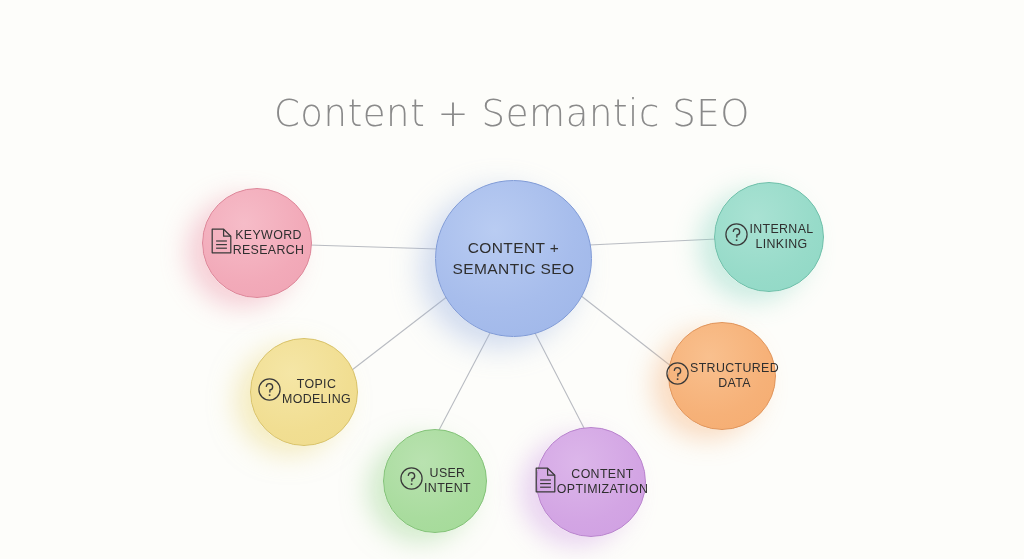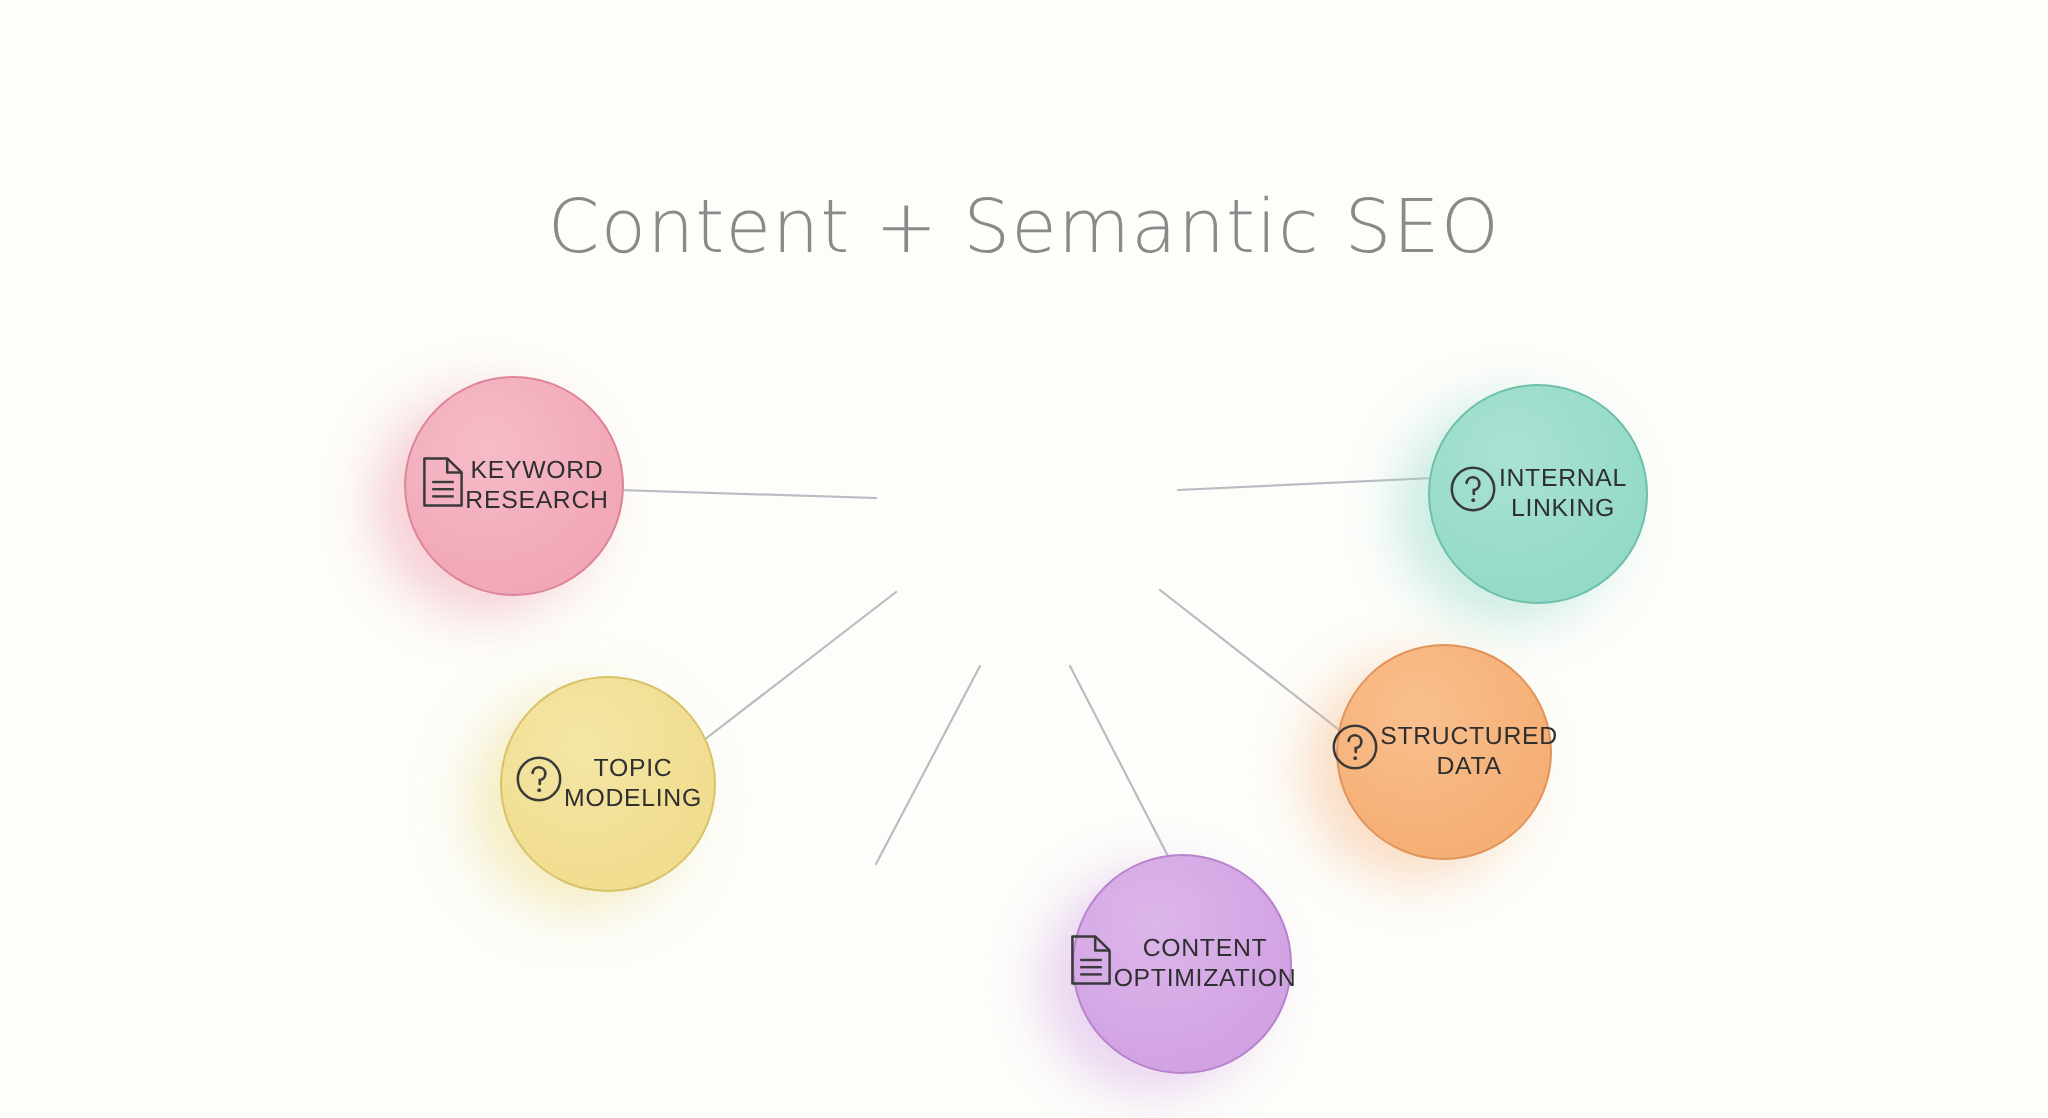--- a/index.html
+++ b/index.html
@@ -96,21 +96,21 @@
     font-weight: 400;
   }
 
   .node-keyword-research {
     left: 202px; top: 148px; width: 110px; height: 110px;
     background: radial-gradient(circle at 38% 32%, #f6bcc8 0%, #f2aab9 60%, #efa3b3 100%);
     border: 1.1px solid #dd8598;
     box-shadow: -15px 9px 26px rgba(238,150,170,0.45);
   }
   .node-internal-linking {
-    left: 714px; top: 152px; width: 110px; height: 110px;
+    left: 714px; top: 142px; width: 110px; height: 110px;
     background: radial-gradient(circle at 38% 32%, #a9e2d3 0%, #97dbc9 60%, #8fd8c5 100%);
     border: 1.1px solid #6dbfa9;
     box-shadow: -15px 9px 26px rgba(140,215,195,0.45);
   }
   .node-topic-modeling {
     left: 250px; top: 298px; width: 108px; height: 108px;
     background: radial-gradient(circle at 38% 32%, #f5e6a6 0%, #f1de92 60%, #efdb8c 100%);
     border: 1.1px solid #d8c268;
     box-shadow: -15px 9px 26px rgba(238,222,140,0.5);
   }
@@ -148,20 +148,24 @@
     <g stroke="#b9bcc2" stroke-width="1.1" fill="none" stroke-linecap="round">
       <line x1="438" y1="209" x2="309" y2="205"></line>
       <line x1="589" y1="205" x2="717" y2="199"></line>
       <line x1="448" y1="256" x2="352" y2="330"></line>
       <line x1="580" y1="255" x2="676" y2="330"></line>
       <line x1="490" y1="293" x2="438" y2="392"></line>
       <line x1="535" y1="293" x2="585" y2="390"></line>
     </g>
   </svg>
 
+  <div class="node node-central">
+    <span class="node-label">CONTENT +
+SEMANTIC SEO</span>
+  </div>
 
   <div class="node node-leaf node-keyword-research">
     <span class="node-icon">
       <svg class="icon-svg" width="23" height="26" viewBox="0 0 23 26" fill="none">
         <path d="M2.2 1.2 h11.4 l7.2 7.0 v16.6 h-18.6 z" stroke="#3a3a3a" stroke-width="1.25" fill="none" stroke-linejoin="round"></path>
         <path d="M13.6 1.2 v7.0 h7.2" stroke="#3a3a3a" stroke-width="1.25" fill="none" stroke-linejoin="round"></path>
         <line x1="6.1" y1="13.0" x2="16.9" y2="13.0" stroke="#3a3a3a" stroke-width="1.2"></line>
         <line x1="6.1" y1="16.6" x2="16.9" y2="16.6" stroke="#3a3a3a" stroke-width="1.2"></line>
         <line x1="6.1" y1="20.2" x2="16.9" y2="20.2" stroke="#3a3a3a" stroke-width="1.2"></line>
       </svg>
@@ -199,20 +203,31 @@
       <svg class="icon-svg" width="25" height="25" viewBox="0 0 25 25" fill="none">
         <circle cx="12.5" cy="12.5" r="10.6" stroke="#3a3a3a" stroke-width="1.25" fill="none"></circle>
         <path d="M9.3 9.4 a3.2 3.2 0 1 1 3.6 3.6 v2.0" stroke="#3a3a3a" stroke-width="1.35" fill="none" stroke-linecap="round"></path>
         <circle cx="12.6" cy="18.1" r="0.95" fill="#3a3a3a"></circle>
       </svg>
     </span>
     <span class="node-label">STRUCTURED
 DATA</span>
   </div>
 
+  <div class="node node-leaf node-user-intent">
+    <span class="node-icon">
+      <svg class="icon-svg" width="25" height="25" viewBox="0 0 25 25" fill="none">
+        <circle cx="12.5" cy="12.5" r="10.6" stroke="#3a3a3a" stroke-width="1.25" fill="none"></circle>
+        <path d="M9.3 9.4 a3.2 3.2 0 1 1 3.6 3.6 v2.0" stroke="#3a3a3a" stroke-width="1.35" fill="none" stroke-linecap="round"></path>
+        <circle cx="12.6" cy="18.1" r="0.95" fill="#3a3a3a"></circle>
+      </svg>
+    </span>
+    <span class="node-label">USER
+INTENT</span>
+  </div>
 
   <div class="node node-leaf node-content-optimization">
     <span class="node-icon">
       <svg class="icon-svg" width="23" height="26" viewBox="0 0 23 26" fill="none">
         <path d="M2.2 1.2 h11.4 l7.2 7.0 v16.6 h-18.6 z" stroke="#3a3a3a" stroke-width="1.25" fill="none" stroke-linejoin="round"></path>
         <path d="M13.6 1.2 v7.0 h7.2" stroke="#3a3a3a" stroke-width="1.25" fill="none" stroke-linejoin="round"></path>
         <line x1="6.1" y1="13.0" x2="16.9" y2="13.0" stroke="#3a3a3a" stroke-width="1.2"></line>
         <line x1="6.1" y1="16.6" x2="16.9" y2="16.6" stroke="#3a3a3a" stroke-width="1.2"></line>
         <line x1="6.1" y1="20.2" x2="16.9" y2="20.2" stroke="#3a3a3a" stroke-width="1.2"></line>
       </svg>

